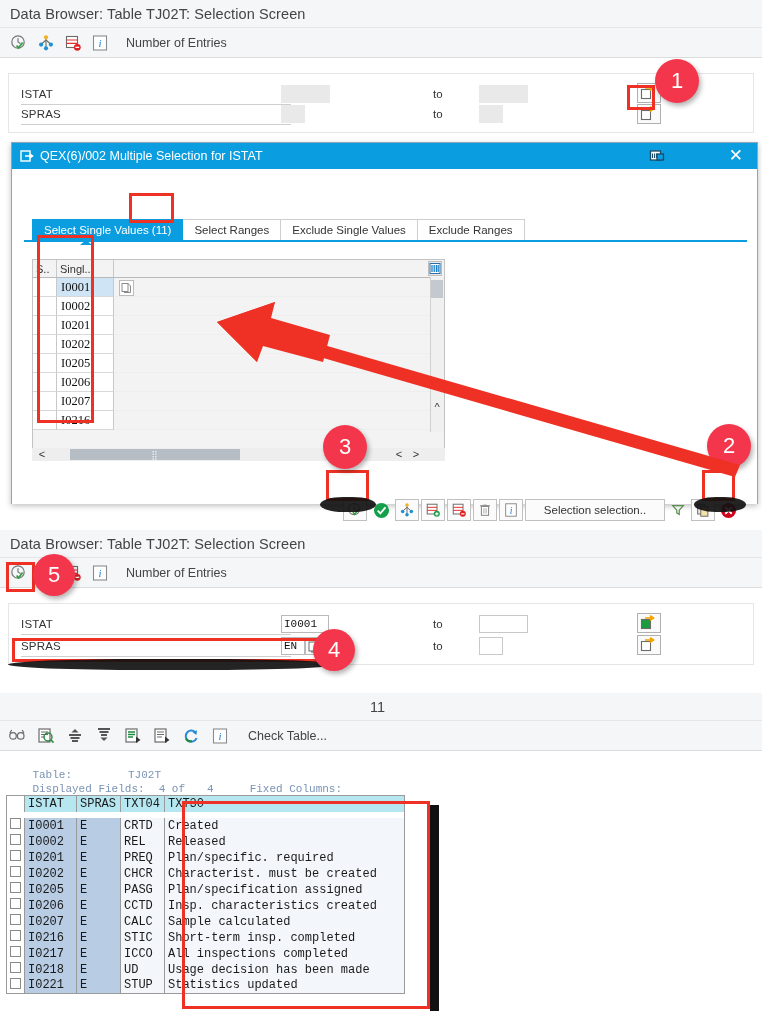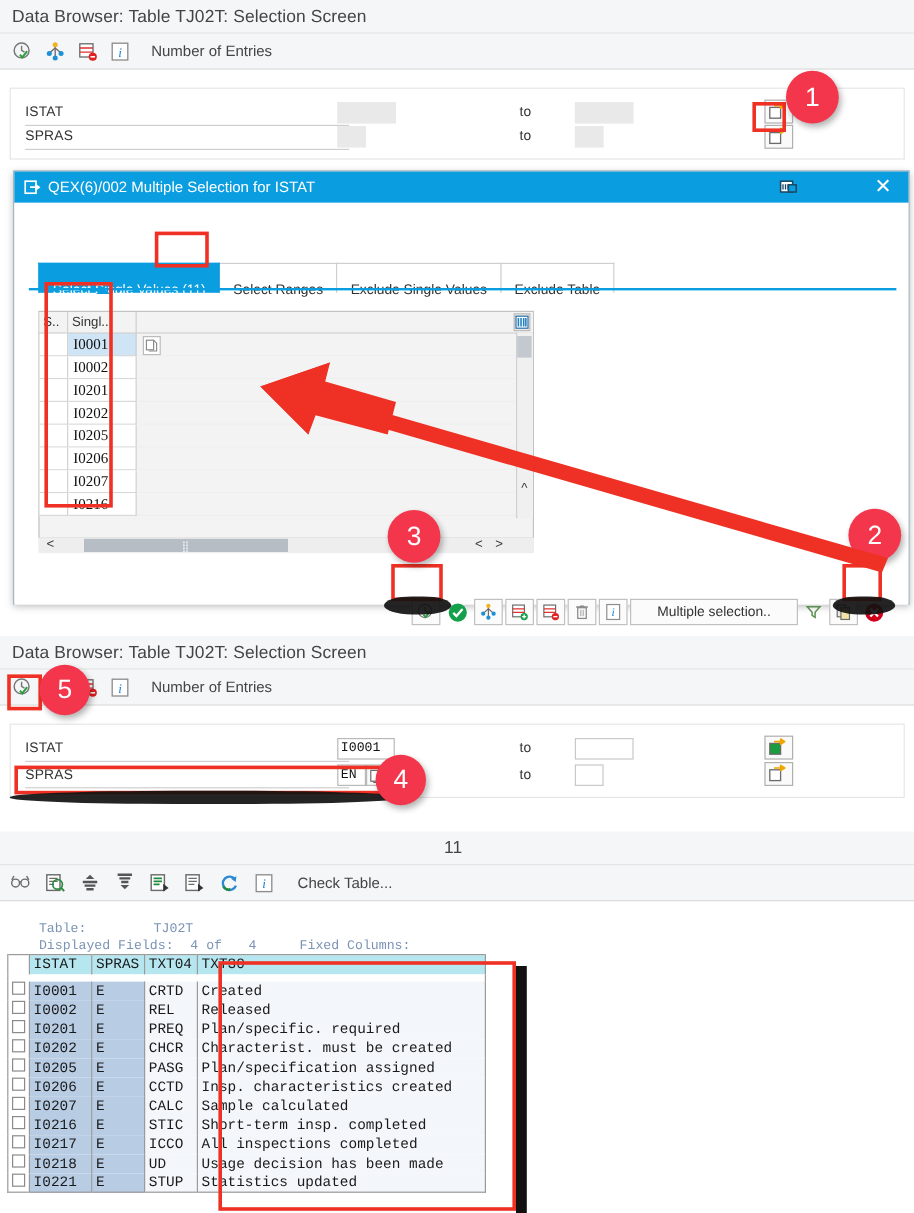--- a/index.html
+++ b/index.html
@@ -94,21 +94,21 @@
     height:26px; background:#0a9ee0; color:#ffffff;
     display:flex; align-items:center;
     font-size:12.5px; padding-left:8px;
     position:relative;
   }
   .dlg-title .t-text { margin-left:6px; }
   .dlg-body { background:#ffffff; position:relative; }
 
   .tabs { position:absolute; display:flex; height:21px; }
   .tab {
-    height:21px; line-height:21px; padding:12px 11px;
+    height:21px; line-height:21px; padding:0 11px;
     font-size:11.5px; color:#333;
     border:1px solid #cfcfcf; border-bottom:none;
     background:#ffffff; margin-right:-1px;
   }
   .tab.active {
     background:#0a9ee0; color:#ffffff; border-color:#0a9ee0;
     position:relative;
   }
   .tab-underline { position:absolute; border-bottom:2px solid #0a9ee0; }
   .tab-caret {
@@ -290,21 +290,21 @@
     </span>
     <span style="position:absolute;right:14px;top:2px;color:#fff;font-size:17px;line-height:22px;">✕</span>
   </div>
 
   <div class="dlg-body" style="height:335px;">
 
     <div class="tabs" style="left:20px;top:50px;">
       <div class="tab active">Select Single Values (11)</div>
       <div class="tab">Select Ranges</div>
       <div class="tab">Exclude Single Values</div>
-      <div class="tab">Exclude Table</div>
+      <div class="tab">Exclude Ranges</div>
     </div>
     <div class="tab-underline" style="left:12px;top:71px;width:723px;"></div>
     <div class="tab-caret" style="left:68px;top:71px;"></div>
 
     <div class="grid" style="left:20px;top:90px;width:413px;height:190px;">
       <div class="grid-head">
         <div class="gh" style="width:24px;">S..</div>
         <div class="gh" style="width:57px;">Singl...</div>
         <div class="gh" style="flex:1;border-right:none;"></div>
       </div>
@@ -420,21 +420,21 @@
           <path d="M7 3 H11 V4.3 H7 Z" fill="#8a8a8a"></path>
           <path d="M7.5 7 V13 M9 7 V13 M10.5 7 V13" stroke="#bbb" stroke-width="1"></path>
         </svg>
       </div>
       <div class="fbtn">
         <svg width="16" height="16" viewBox="0 0 18 18">
           <rect x="3" y="2" width="12" height="14" fill="#fff" stroke="#8c8c8c" stroke-width="1.1"></rect>
           <text x="9" y="13.2" font-size="11" font-style="italic" fill="#1a7fd4" text-anchor="middle" font-family="Liberation Serif, serif">i</text>
         </svg>
       </div>
-      <div class="fbtn wide">Multiple selection..</div>
+      <div class="fbtn wide">Selection selection..</div>
       <div class="fbtn plain" style="width:22px;">
         <svg width="16" height="16" viewBox="0 0 18 18">
           <path d="M3 4 H15 L10.4 9.2 V14 L7.6 12.2 V9.2 Z" fill="none" stroke="#5a8f4e" stroke-width="1.4"></path>
         </svg>
       </div>
       <div class="fbtn">
         <svg width="16" height="16" viewBox="0 0 18 18">
           <rect x="3" y="2.5" width="8" height="11" fill="#e9e9e9" stroke="#6b6b6b" stroke-width="1.1"></rect>
           <rect x="6.5" y="5" width="8" height="11" fill="#f3e3a6" stroke="#6b6b6b" stroke-width="1.1"></rect>
         </svg>

